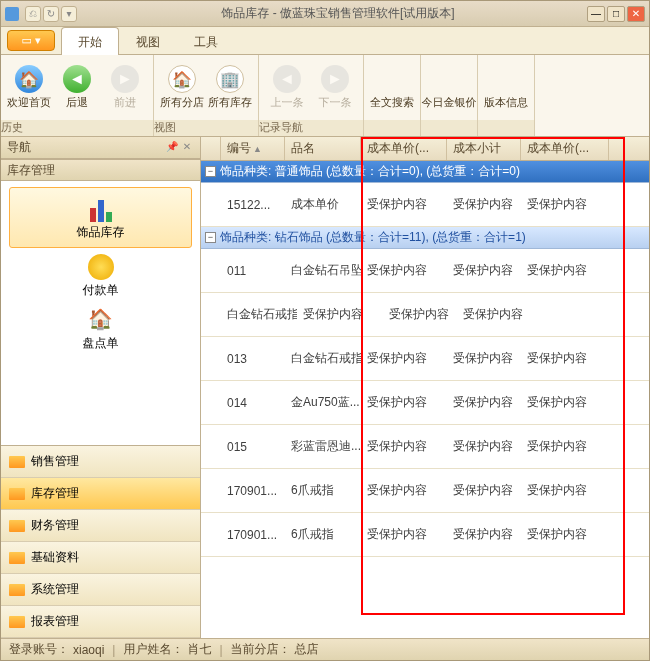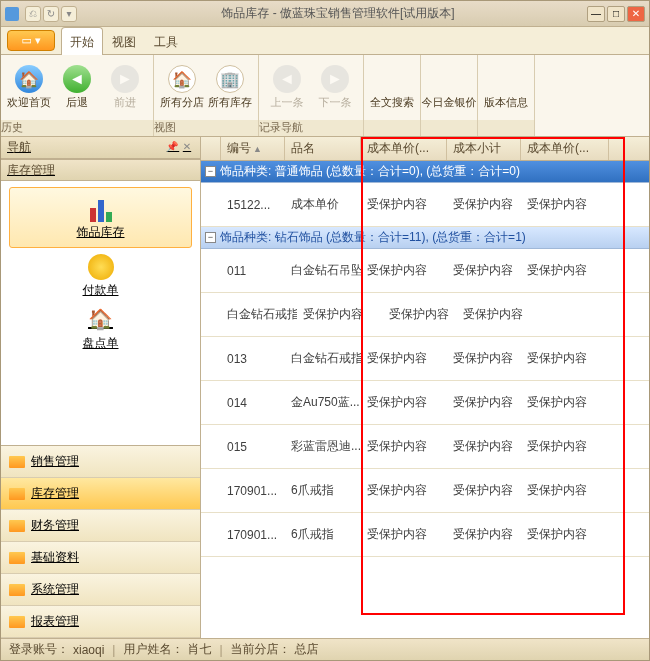--- a/index.html
+++ b/index.html
@@ -9,35 +9,35 @@
 .title-icon { width: 14px; height: 14px; background: #5599dd; border-radius: 2px; margin-right: 6px; }
 .title-small { display: flex; gap: 2px; margin-right: 12px; }
 .title-small-btn { width: 16px; height: 16px; border: 1px solid #c0b090; border-radius: 3px; background: #f5eed8; display: flex; align-items: center; justify-content: center; font-size: 10px; color: #888; cursor: pointer; }
 .title-text { flex: 1; text-align: center; color: #555; }
 .win-btns { display: flex; gap: 2px; }
 .win-btn { width: 18px; height: 16px; border: 1px solid #b0a080; border-radius: 2px; display: flex; align-items: center; justify-content: center; font-size: 10px; cursor: pointer; background: #f0e4c8; }
 .win-btn.close { background: #ee6644; color: #fff; }
 
 .menubar { height: 28px; background: #f5eed8; display: flex; align-items: stretch; border-bottom: 1px solid #c0b090; }
 .menu-drop { width: 48px; background: linear-gradient(#ffc850, #ff9820); border: 1px solid #d08000; border-radius: 4px; margin: 3px 6px; display: flex; align-items: center; justify-content: center; color: #fff; font-size: 11px; cursor: pointer; }
-.tab { padding: 6px 8px 0; border: 1px solid transparent; border-bottom: none; color: #5a4a30; cursor: pointer; font-family: Liberation Mono, monospace; }
+.tab { padding: 6px 16px 0; border: 1px solid transparent; border-bottom: none; color: #5a4a30; cursor: pointer; font-family: Liberation Mono, monospace; }
 .tab.active { background: #fff; border-color: #c0b090; border-radius: 4px 4px 0 0; margin-bottom: -1px; }
 
 .ribbon { height: 82px; background: #faf6ec; display: flex; border-bottom: 1px solid #c0b090; }
 .rgroup { border-right: 1px solid #d8ccb0; display: flex; flex-direction: column; }
 .rgroup-body { flex: 1; display: flex; align-items: center; padding: 2px 4px; }
 .rgroup-label { height: 16px; text-align: left; font-size: 11px; color: #7a6a50; background: #f0e8d0; }
 .ritem { display: flex; flex-direction: column; align-items: center; width: 48px; padding: 2px 0; cursor: pointer; }
 .ritem.disabled { opacity: 0.4; }
 .ritem-icon { width: 28px; height: 28px; border-radius: 50%; margin-bottom: 2px; display: flex; align-items: center; justify-content: center; font-size: 16px; }
 .ritem-label { font-size: 11px; color: #4a3a20; white-space: nowrap; }
 
 .content { flex: 1; display: flex; background: #faf6ec; overflow: hidden; }
 
-.nav { width: 200px; border-right: 1px solid #c0b090; display: flex; flex-direction: column; background: #f8f2e0; text-decoration: underline; }
+.nav { width: 200px; border-right: 1px solid #c0b090; display: flex; flex-direction: column; background: #f8f2e0; }
 .nav-header { height: 22px; background: linear-gradient(#f0e4c8, #e0d4b0); border-bottom: 1px solid #c0b090; display: flex; align-items: center; padding: 0 6px; font-size: 12px; color: #5a4a30; }
 .nav-header .sp { flex: 1; }
 .nav-header .pin, .nav-header .x { width: 14px; height: 14px; font-size: 10px; color: #888; text-align: center; cursor: pointer; }
 .nav-section { height: 22px; background: linear-gradient(#f0e4c8, #e0d4b0); border-top: 1px solid #c0b090; border-bottom: 1px solid #c0b090; display: flex; align-items: center; padding: 0 6px; color: #5a4a30; }
 .nav-body { flex: 1; background: #fff; overflow: auto; }
 .nav-card { margin: 6px 8px; border: 1px solid #ffb040; background: linear-gradient(#fff8e0, #ffe8b0); border-radius: 3px; padding: 6px; display: flex; flex-direction: column; align-items: center; cursor: pointer; }
 .nav-item { margin: 6px 8px; display: flex; flex-direction: column; align-items: center; cursor: pointer; }
 .nav-item-icon { width: 32px; height: 28px; margin-bottom: 2px; }
 .nav-cats { border-top: 1px solid #c0b090; }
 .nav-cat { height: 32px; display: flex; align-items: center; padding: 0 8px; background: linear-gradient(#faf4e0, #f0e4c0); border-bottom: 1px solid #d8ccb0; cursor: pointer; }

